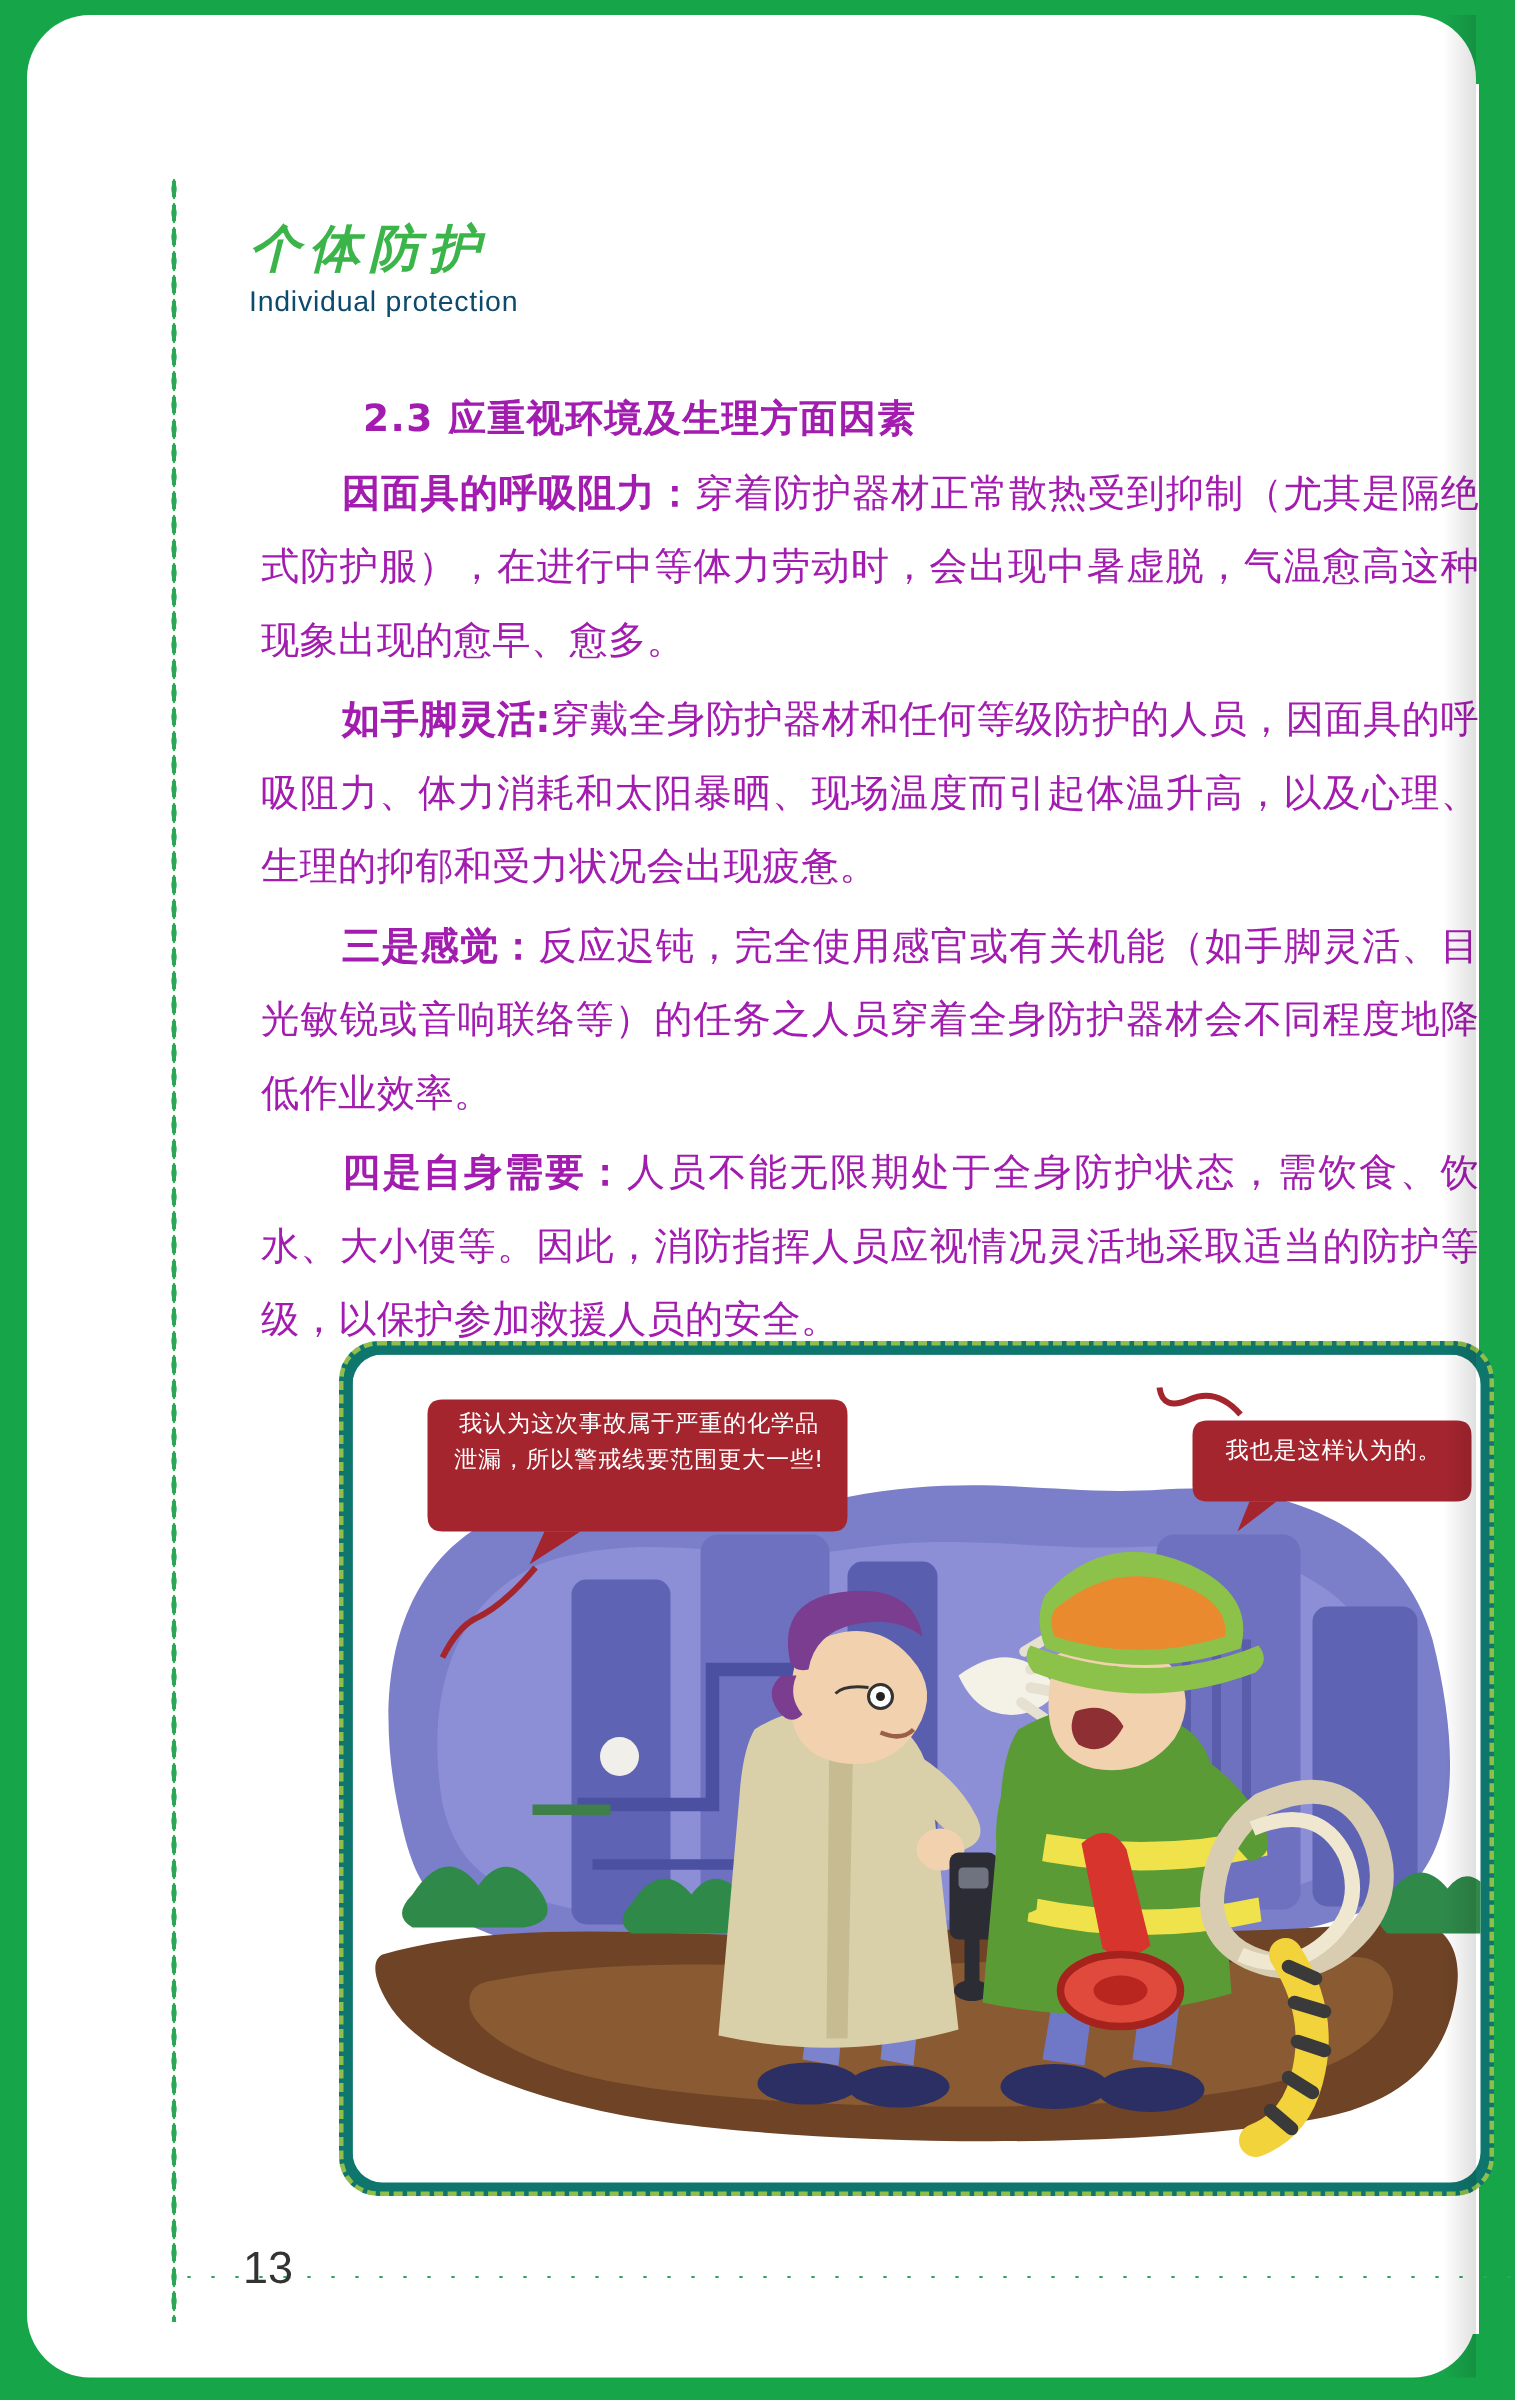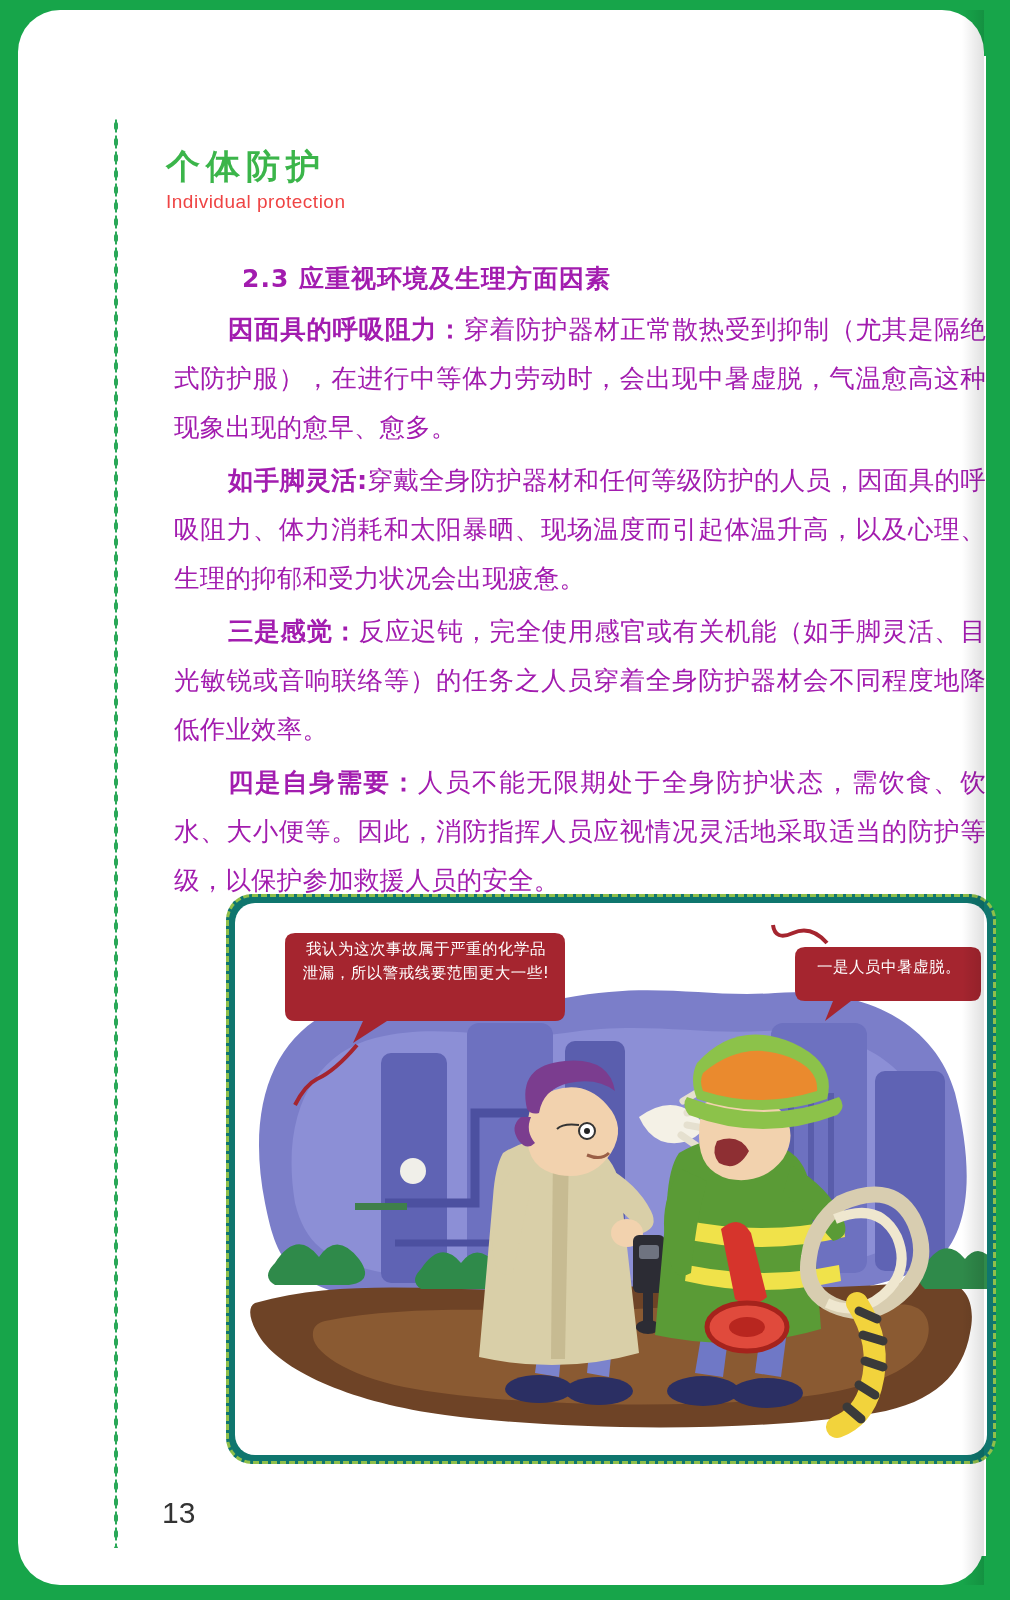--- a/index.html
+++ b/index.html
@@ -41,26 +41,27 @@
     background:linear-gradient(to right,rgba(0,0,0,0.00),rgba(0,0,0,0.12));
     pointer-events:none;
   }
   
   .header{
     position:absolute;left:100px;top:92px;width:600px;
   }
   .header .cn{
     font-family:"DejaVu Sans","Liberation Sans",sans-serif;
     font-size:34px;font-weight:bold;color:#3bb54a;letter-spacing:6px;
+    font-style:italic;
     line-height:1.1;
   }
   .header .en{
     margin-top:6px;
     font-family:"Liberation Sans",sans-serif;
-    font-size:19px;color:#ef4444;letter-spacing:0.5px;
+    font-size:19px;color:#0c4a6e;letter-spacing:0.5px;
   }
   
   .content{
     position:absolute;left:108px;top:206px;width:812px;
     color:#a21caf;
   }
   .sec-title{
     font-size:25px;font-weight:bold;
     font-family:"DejaVu Sans","Liberation Sans",sans-serif;
     margin:0 0 10px 68px;
@@ -235,21 +236,21 @@
           <foreignObject x="58" y="28" width="266" height="96">
             <div xmlns="http://www.w3.org/1999/xhtml" style="font-family:'DejaVu Sans','Liberation Sans',sans-serif;font-size:15.5px;line-height:1.55;color:#ffffff;text-align:center;padding:6px 8px;letter-spacing:0.5px;">我认为这次事故属于严重的化学品泄漏，所以警戒线要范围更大一些!</div>
           </foreignObject>
 
           <g>
             <path d="M570,44 h166 q10,0 10,10 v34 q0,10 -10,10 h-166 q-10,0 -10,-10 v-34 q0,-10 10,-10z" fill="#a5252f"></path>
             <path d="M598,98 l-8,20 l26,-20z" fill="#a5252f"></path>
             <path d="M592,40 q-16,-18 -34,-10 q-18,8 -20,-8" stroke="#a5252f" stroke-width="4" fill="none"></path>
           </g>
           <foreignObject x="566" y="46" width="176" height="52">
-            <div xmlns="http://www.w3.org/1999/xhtml" style="font-family:'DejaVu Sans','Liberation Sans',sans-serif;font-size:15.5px;line-height:1.6;color:#ffffff;text-align:center;padding:6px 6px;letter-spacing:0.5px;">一是人员中暑虚脱。</div>
+            <div xmlns="http://www.w3.org/1999/xhtml" style="font-family:'DejaVu Sans','Liberation Sans',sans-serif;font-size:15.5px;line-height:1.6;color:#ffffff;text-align:center;padding:6px 6px;letter-spacing:0.5px;">我也是这样认为的。</div>
           </foreignObject>
         </svg>
       </div>
     </div>
 
     <div class="page-number">13</div>
   </div>
   <div class="edge-shadow"></div>
 </div>
 

